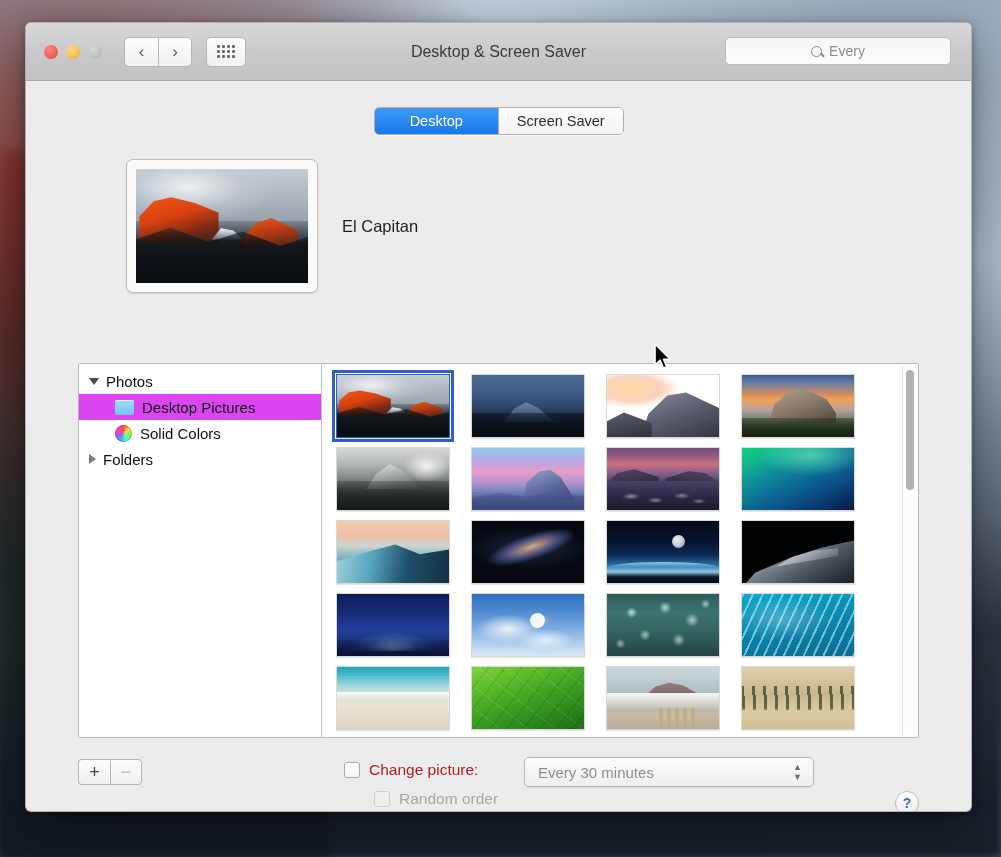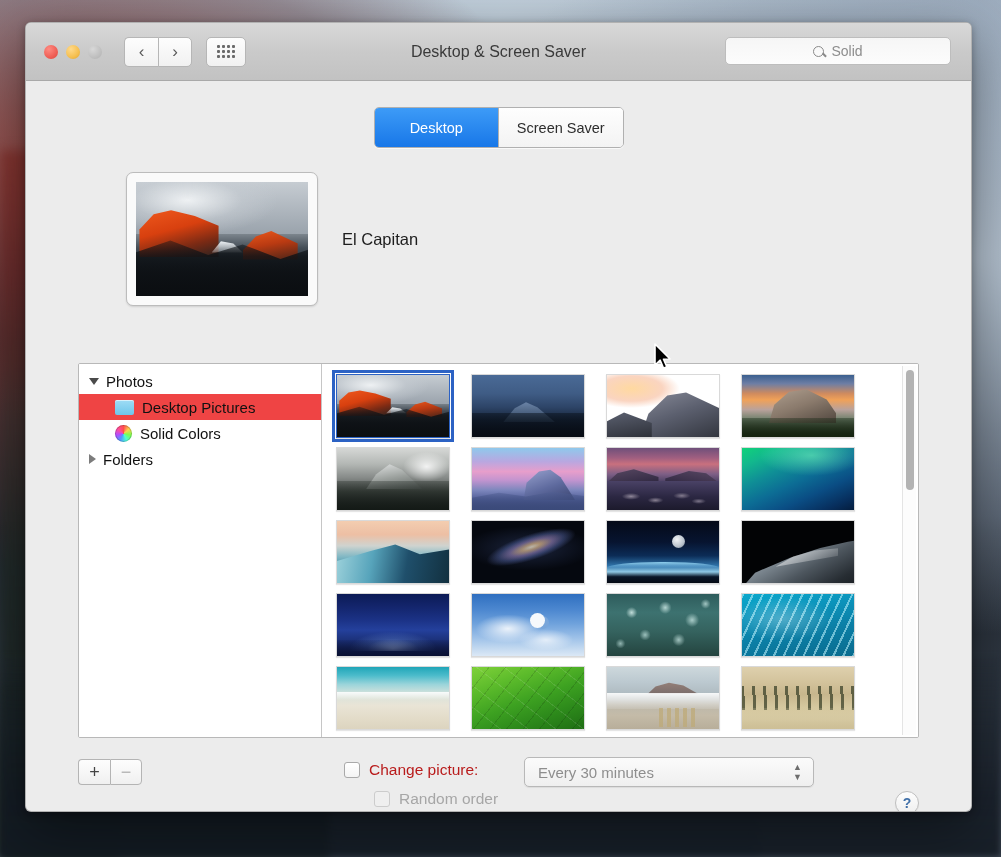--- a/index.html
+++ b/index.html
@@ -108,21 +108,21 @@
   }
   .mag { width: 11px; height: 11px; border: 1.6px solid #8a8a8a; border-radius: 50%; position: relative; }
   .mag::after { content:''; position:absolute; width:5px; height:1.6px; background:#8a8a8a; transform: rotate(45deg); right:-4px; bottom:0px; }
   #search-ph { font-size: 14px; color: #8d8d8d; }
 
   
   #content { padding: 26px 24px 0; position: relative; height: 732px; }
 
   
   #segmented {
-    width: 250px; height: 41px; margin: 0 auto;
+    width: 250px; height: 28px; margin: 0 auto;
     display: flex; border-radius: 5px; overflow: hidden;
     border: 1px solid #b0b0b0; box-shadow: 0 1px 0 rgba(255,255,255,0.7);
   }
   .seg { flex: 1; display: flex; align-items: center; justify-content: center; font-size: 14.5px; }
   .seg.active { background: linear-gradient(180deg,#3d9bf7,#1877e8); color: #fff; }
   .seg.inactive { background: linear-gradient(180deg,#fefefe,#f3f3f3); color: #2d2d2d; border-left: 1px solid #b0b0b0; text-align: right; }
 
   
   #preview-row { margin-top: 24px; display: flex; align-items: center; }
   #preview-frame {
@@ -164,21 +164,21 @@
     position: absolute; left: 52px; right: 52px; top: 282px;
     height: 375px; display: flex;
     background: #fff; border: 1px solid #b8b8b8; border-radius: 2px;
     overflow: hidden;
   }
   #sourcelist {
     width: 243px; border-right: 1px solid #c6c6c6;
     background: #fff; padding-top: 4px; font-size: 15px; color: #111;
   }
   .srow { height: 26px; display: flex; align-items: center; padding-left: 10px; }
-  .srow.selected { background: #ef4444; }
+  .srow.selected { background: #d946ef; }
   .tri { width: 0; height: 0; margin-right: 7px; }
   .tri.down { border-left: 5px solid transparent; border-right: 5px solid transparent; border-top: 7px solid #4a4a4a; }
   .tri.right { border-top: 5px solid transparent; border-bottom: 5px solid transparent; border-left: 7px solid #7c7c7c; }
   .indent { padding-left: 36px; }
   .folder-ico {
     width: 19px; height: 15px; border-radius: 2px; margin-right: 8px;
     background: linear-gradient(180deg,#9fdcf5,#6ec6ea);
     box-shadow: inset 0 1px 0 rgba(255,255,255,0.6);
   }
   .wheel-ico {
@@ -306,21 +306,21 @@
           <i></i>
           <i></i>
           <i></i>
       </span>
     </div>
 
     <div id="win-title">Desktop &amp; Screen Saver</div>
 
     <div id="search-field">
       <span class="mag"></span>
-      <span id="search-ph">Solid</span>
+      <span id="search-ph">Every</span>
     </div>
   </div>
 
   <div id="content">
 
     <div id="segmented">
       <div class="seg active">Desktop</div>
       <div class="seg inactive">Screen Saver</div>
     </div>
 

